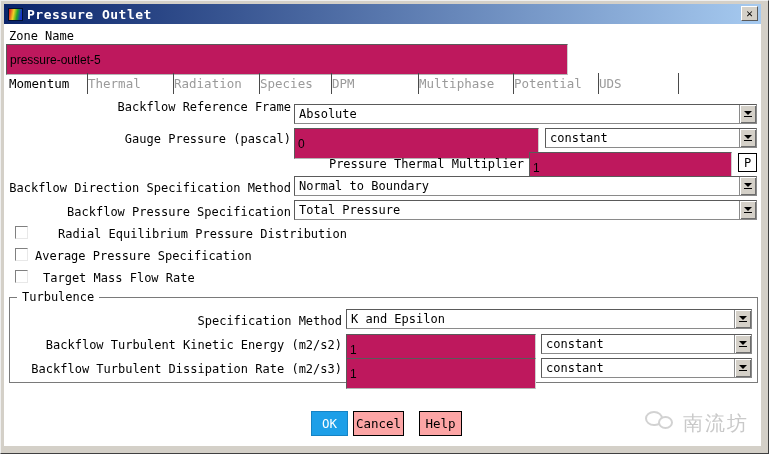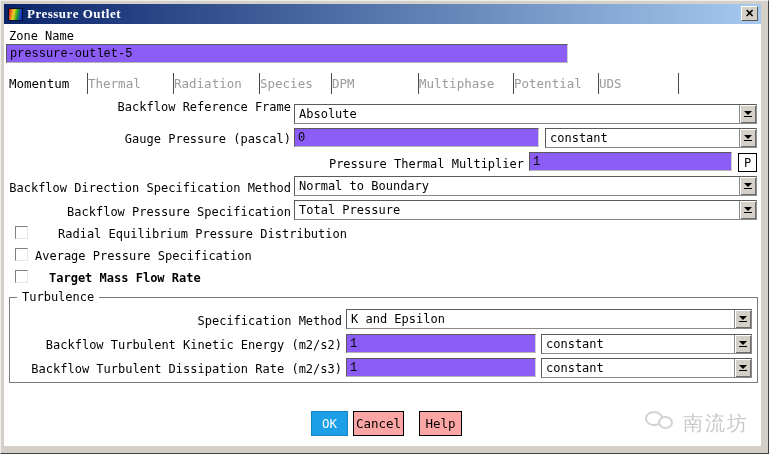--- a/index.html
+++ b/index.html
@@ -10,43 +10,43 @@
     background:#d4d0c8;
     border-top:1px solid #efefef; border-left:1px solid #efefef;
     border-right:1px solid #404040; border-bottom:1px solid #404040;
     font-family:"DejaVu Sans Mono","Liberation Mono",monospace;
     font-size:12px; color:#000; overflow:hidden;
   }
 
   .titlebar {
     position:absolute; left:3px; top:3px; width:757px; height:20px;
     background:linear-gradient(to right, var(--tb-start,#0a246a), var(--tb-end,#a6caf0));
-    display:flex; align-items:center; padding:0 2px;font-family:Liberation Serif, serif;
+    display:flex; align-items:center; padding:0 2px;
   }
   .app-icon {
     width:15px; height:13px; margin:0 4px 0 2px;
     border:1px solid #021031;
     background:linear-gradient(100deg,#d42222 5%,#f4d325 35%,#27a827 60%,#1633cc 88%);
   }
   .title-text { color:#fff; font-weight:bold; font-size:13px; letter-spacing:0.5px; }
   .close-btn {
     position:absolute; right:3px; top:2px; width:17px; height:15px;
     background:#d4d0c8; border:1px solid; border-color:#fff #5a5a5a #5a5a5a #fff;
     display:flex; align-items:center; justify-content:center;
     font-weight:bold; font-size:11px; line-height:1; cursor:default;
   }
 
   .content { position:absolute; left:3px; top:23px; width:757px; height:422px; background:#fff; }
   .lbl { position:absolute; text-align:right; white-space:nowrap; }
   .lbl-l { position:absolute; text-align:left; white-space:nowrap; }
 
   .tinput {
-    position:absolute; height:19px; background:#8b5cf6;
+    position:absolute; height:31px; background:#be185d;
     border:1px solid; border-color:#5a5a5a #cfcfcf #b5b5b5 #5a5a5a;
-    font-family:Liberation Mono, monospace; font-size:12px; padding:0 3px; color:#000;
+    font-family:Liberation Sans, sans-serif; font-size:12px; padding:0 3px; color:#000;
   }
 
   .combo {
     position:absolute; height:20px; background:#fff;
     border:1px solid; border-color:#5a5a5a #8a8a8a #8a8a8a #5a5a5a;
     display:flex; align-items:center;
   }
   .combo .cvalue { flex:1; padding:0 4px; white-space:nowrap; overflow:hidden; }
   .combo .cb-arrow {
     width:17px; height:100%; background:#d4d0c8;
@@ -166,21 +166,21 @@
       </span>
   </div>
 
   <input type="checkbox" class="chk" style="left: 14px; top: 225px;">
   <div class="lbl-l" style="left:34px; top:226px;padding-left:23px;">Radial Equilibrium Pressure Distribution</div>
 
   <input type="checkbox" class="chk" style="left: 14px; top: 247px;">
   <div class="lbl-l" style="left:34px; top:248px;">Average Pressure Specification</div>
 
   <input type="checkbox" class="chk" style="left: 14px; top: 269px;">
-  <div class="lbl-l" style="left:48px; top:270px;font-weight:bold;">Target Mass Flow Rate</div>
+  <div class="lbl-l" style="left:42px; top:270px;">Target Mass Flow Rate</div>
 
   <div class="groupbox"></div>
   <div class="group-legend">Turbulence</div>
 
   <div class="lbl" style="left:0; top:313px; width:341px;">Specification Method</div>
   <div class="combo" style="left:345px; top:308px; width:406px;">
     <span class="cvalue">K and Epsilon</span>
     <span class="cb-arrow">
         <span class="tri"></span>
         <span class="bar"></span>

